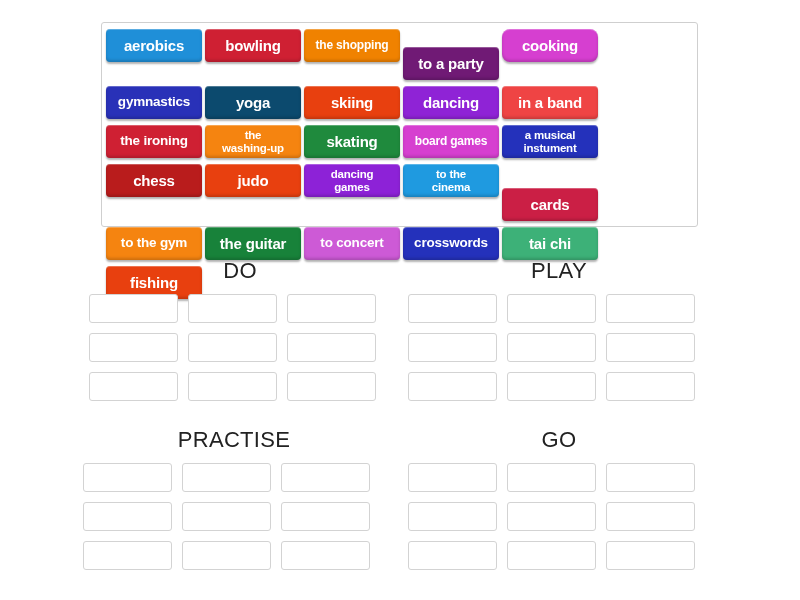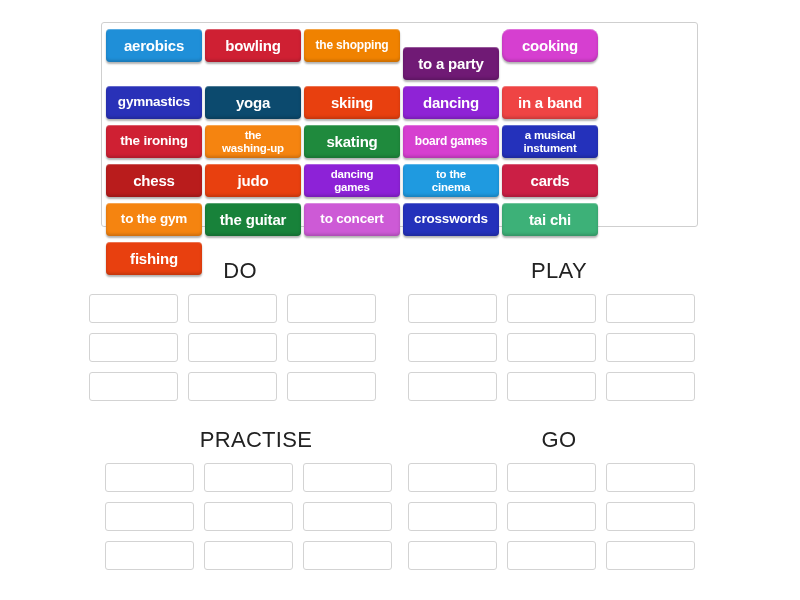--- a/index.html
+++ b/index.html
@@ -68,21 +68,21 @@
   .tile.s-sm  { font-size: 12px; }
   .tile.two-line { font-size: 11.5px; line-height: 1.12; }
 
   
   .category {
     position: absolute;
     width: 306px;
   }
   #cat-do      { left: 87px;  top: 248px; }
   #cat-play    { left: 406px; top: 248px; }
-  #cat-practise{ left: 103px;  top: 417px; }
+  #cat-practise{ left: 81px;  top: 417px; }
   #cat-go      { left: 406px; top: 417px; }
 
   .cat-title {
     text-align: center;
     font-size: 22px;
     font-weight: 400;
     color: #222222;
     letter-spacing: 0.3px;
     height: 30px;
     line-height: 30px;
@@ -162,21 +162,21 @@
         </div>
         <div class="tile s-lg" style="background: rgb(232, 64, 15);">
           <span>judo</span>
         </div>
         <div class="tile two-line" style="background: rgb(141, 34, 215);">
           <div><span>dancing</span><br><span>games</span></div>
         </div>
         <div class="tile two-line" style="background: rgb(31, 154, 224);">
           <div><span>to the</span><br><span>cinema</span></div>
         </div>
-        <div class="tile s-lg" style="background: rgb(203, 31, 69);">
+        <div class="tile s-lg" style="background: rgb(203, 31, 69); margin-top: 24px;">
           <span>cards</span>
         </div>
         <div class="tile s-md" style="background: rgb(245, 132, 16);">
           <span>to the gym</span>
         </div>
         <div class="tile s-lg" style="background: rgb(24, 130, 58);">
           <span>the guitar</span>
         </div>
         <div class="tile s-md" style="background: rgb(205, 90, 214);">
           <span>to concert</span>

